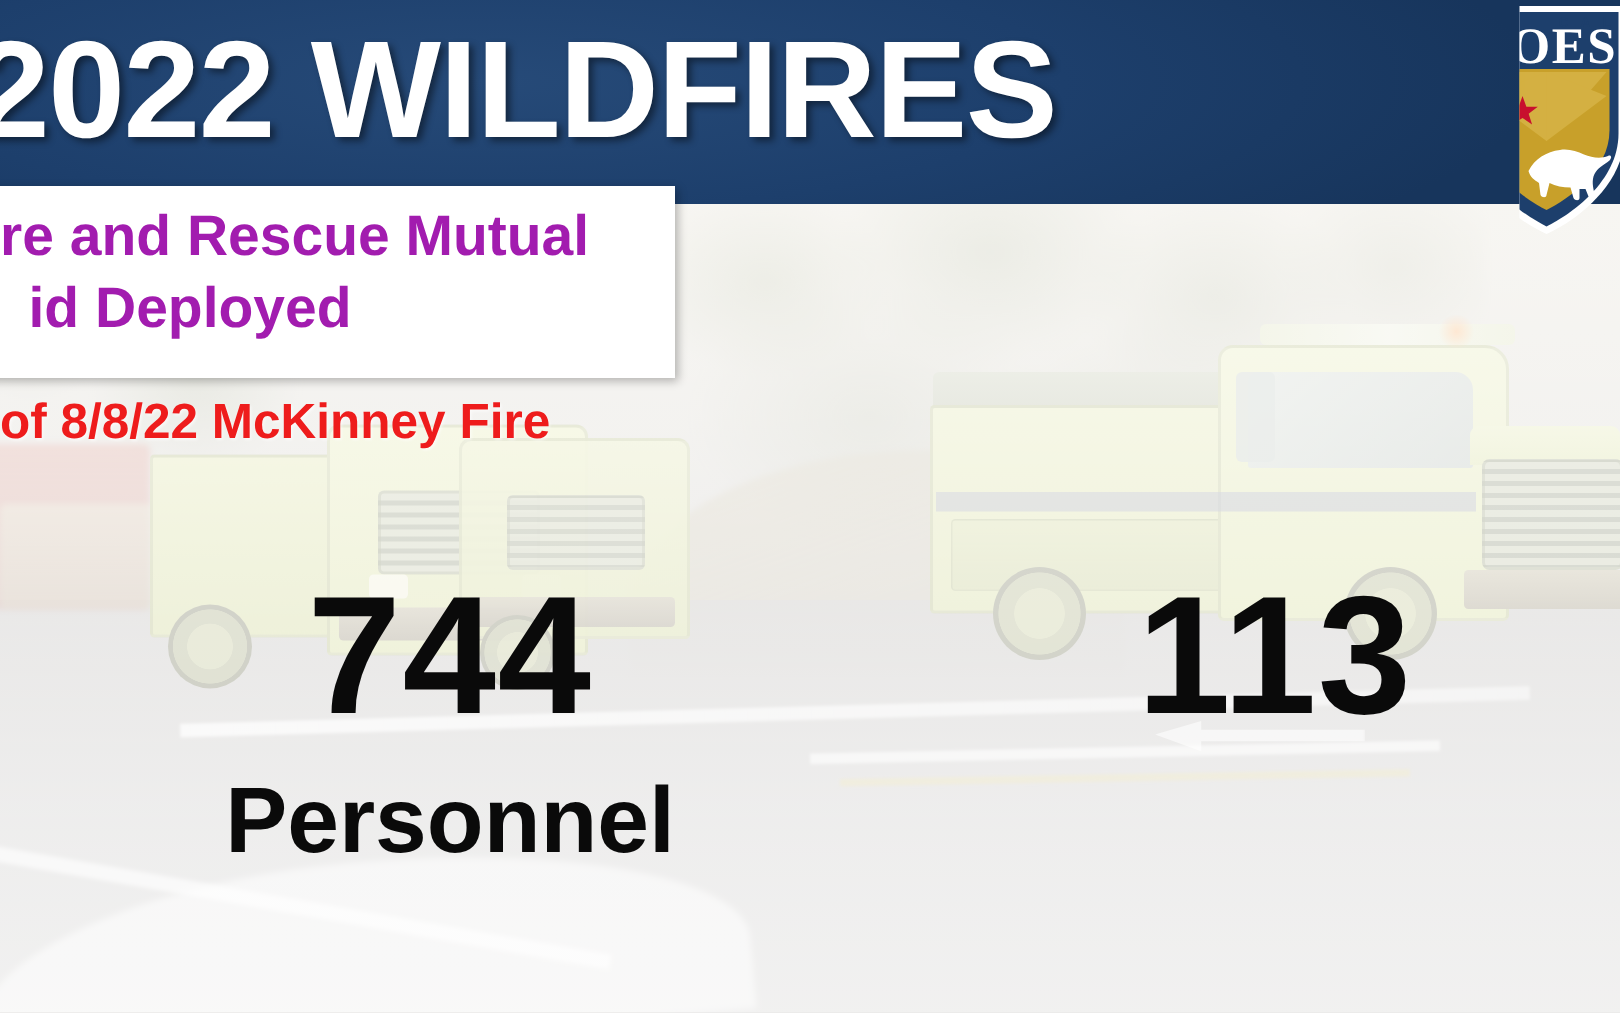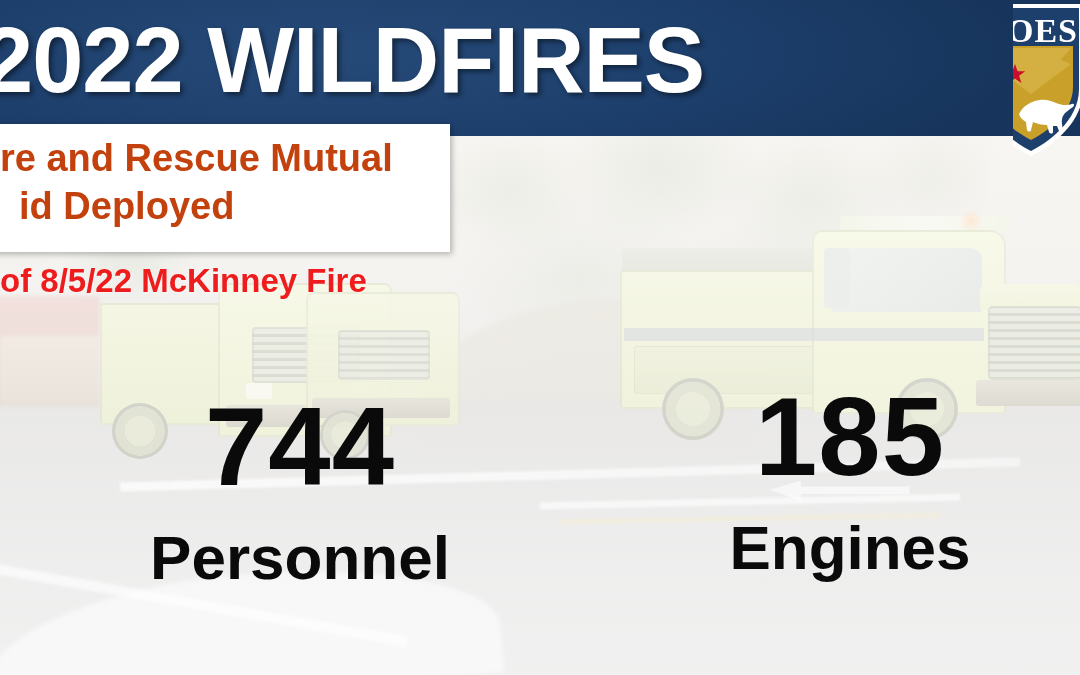--- a/index.html
+++ b/index.html
@@ -306,21 +306,21 @@
     left: -150px;
     top: 124px;
     width: 600px;
     height: 128px;
     background: #ffffff;
     box-shadow: 2px 2px 6px rgba(0,0,0,.28);
   }
   .callout-l1, .callout-l2 {
     position: absolute;
     left: 150px;
-    color: #c2410c;
+    color: #a21caf;
     font-size: 38px;
     font-weight: bold;
     line-height: 48px;
     white-space: nowrap;
   }
   .callout-l1 { top: 10px; }
   .callout-l2 { top: 58px; padding-left: 19px; }
 
   
   .subhead {
@@ -336,21 +336,21 @@
     text-shadow: 1px 1px 2px rgba(255,255,255,.6);
   }
   .subhead span { margin-left: 150px; }
 
   
   .stat {
     position: absolute;
     text-align: center;
     color: #0a0a0a;
   }
-  .stat-left  { left: 60px;  top: 388px; width: 480px; }
+  .stat-left  { left: 60px;  top: 378px; width: 480px; }
   .stat-right { left: 620px; top: 378px; width: 460px; }
   .stat-value {
     font-size: 112px;
     font-weight: bold;
     line-height: 118px;
     letter-spacing: 1px;
   }
   .stat-label {
     font-size: 62px;
     font-weight: bold;
@@ -455,26 +455,25 @@
       <text x="-6" y="40" fill="#ffffff" font-family="Liberation Serif, serif" font-size="34" font-weight="bold" letter-spacing="1">OES</text>
     </svg>
   </div>
 
   <div class="callout">
     <div class="callout-l1">re and Rescue Mutual</div>
     <div class="callout-l2">id Deployed</div>
   </div>
 
   <div class="subhead">
-    <span>of 8/5/22 McKinney Fire</span>
+    <span>of 8/8/22 McKinney Fire</span>
   </div>
 
   <div class="stat stat-left">
     <div class="stat-value">744</div>
     <div class="stat-label">Personnel</div>
   </div>
 
   <div class="stat stat-right">
-    <div class="stat-value">185</div>
-    <div class="stat-label">Engines</div>
+    <div class="stat-value">113</div>
   </div>
 
 </div>
 
 </body></html>

